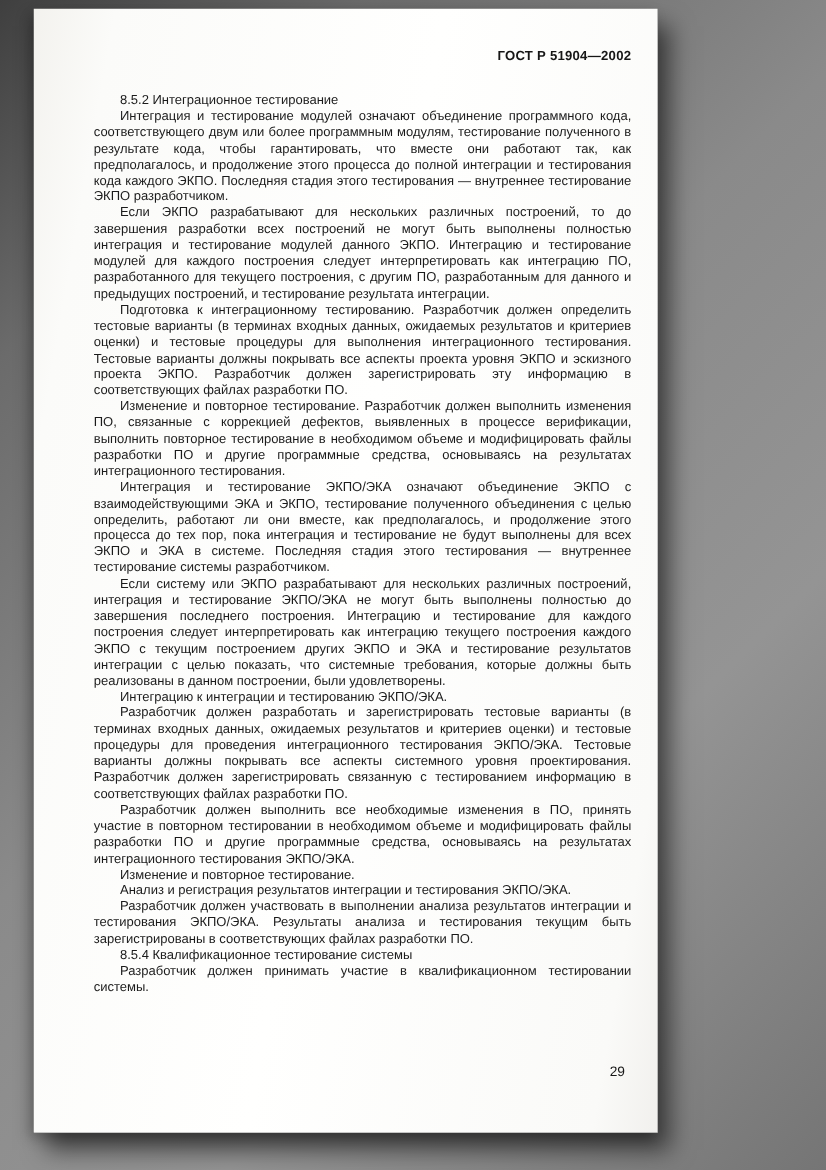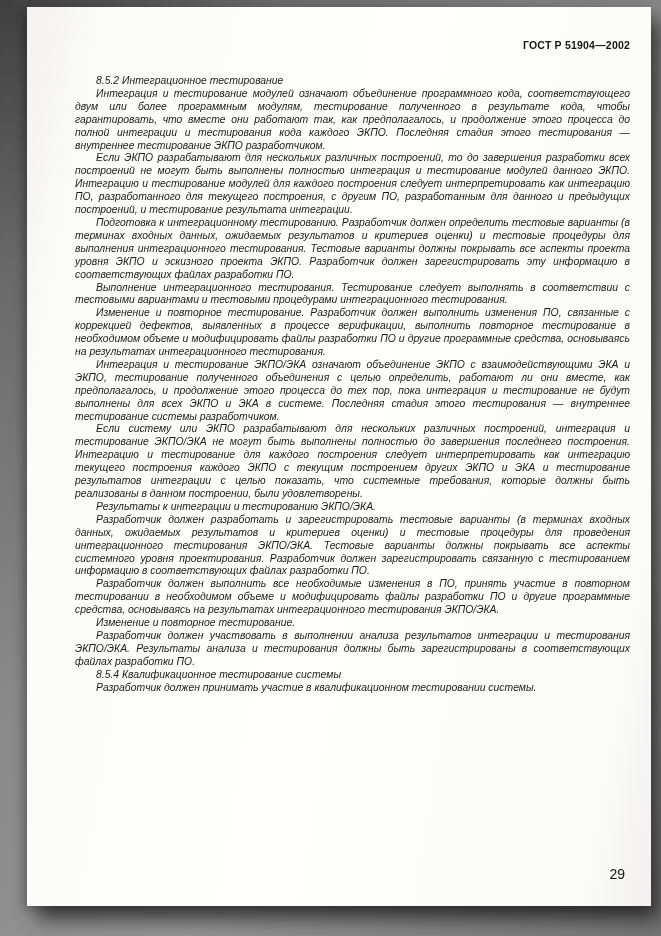--- a/index.html
+++ b/index.html
@@ -11,76 +11,75 @@
     height: 936px;
     position: relative;
     overflow: hidden;
     background: linear-gradient(135deg, #3f3f3f 0%, #6b6b6b 18%, #8a8a8a 45%, #949494 70%, #757575 100%);
     font-family: "Liberation Sans", sans-serif;
   }
   .page {
     position: absolute;
     left: 27px;
     top: 7px;
-    width: 624px;
+    width: 499px;
     height: 899px;
     background: linear-gradient(100deg, #f3f2ee 0%, #fbfbf9 10%, #fffffe 50%, #fafaf8 92%, #f1f0ed 100%);
     box-shadow: 10px 14px 18px rgba(0,0,0,0.55), -4px 4px 10px rgba(0,0,0,0.25);
   }
   .doc-header {
     text-align: right;
     padding: 32px 21px 0 0;
     font-size: 10.5px;
     font-weight: bold;
     letter-spacing: 0.2px;
     color: #161616;
   }
   .doc-body {
     margin: 24px 21px 0 48px;
     font-size: 10.4px;
     line-height: 12.9px;
     color: #1b1b1b;
     text-align: justify;
-    font-style: italic;
   }
   .doc-body p.para {
     margin: 0;
     text-indent: 21px;
   }
   .doc-body p.heading {
     font-weight: normal;
   }
   .doc-footer {
     position: absolute;
     right: 26px;
-    bottom: 24px;
-    font-size: 14px;
+    bottom: 42px;
+    font-size: 11px;
     color: #161616;
   }
 </style>
 </head>
 <body>
 
 <div class="page">
   <div class="doc-header">
     <span>ГОСТ Р 51904—2002</span>
   </div>
   <div class="doc-body">
       <p class="para heading">8.5.2 Интеграционное тестирование</p>
       <p class="para">Интеграция и тестирование модулей означают объединение программного кода, соответствующего двум или более программным модулям, тестирование полученного в результате кода, чтобы гарантировать, что вместе они работают так, как предполагалось, и продолжение этого процесса до полной интеграции и тестирования кода каждого ЭКПО. Последняя стадия этого тестирования — внутреннее тестирование ЭКПО разработчиком.</p>
       <p class="para">Если ЭКПО разрабатывают для нескольких различных построений, то до завершения разработки всех построений не могут быть выполнены полностью интеграция и тестирование модулей данного ЭКПО. Интеграцию и тестирование модулей для каждого построения следует интерпретировать как интеграцию ПО, разработанного для текущего построения, с другим ПО, разработанным для данного и предыдущих построений, и тестирование результата интеграции.</p>
       <p class="para">Подготовка к интеграционному тестированию. Разработчик должен определить тестовые варианты (в терминах входных данных, ожидаемых результатов и критериев оценки) и тестовые процедуры для выполнения интеграционного тестирования. Тестовые варианты должны покрывать все аспекты проекта уровня ЭКПО и эскизного проекта ЭКПО. Разработчик должен зарегистрировать эту информацию в соответствующих файлах разработки ПО.</p>
-      <p class="para">Выполнение интеграционного тестирования. Тестирование следует выполнять в соответствии с тестовыми вариантами и тестовыми процедурами интеграционного тестирования.</p>
       <p class="para">Изменение и повторное тестирование. Разработчик должен выполнить изменения ПО, связанные с коррекцией дефектов, выявленных в процессе верификации, выполнить повторное тестирование в необходимом объеме и модифицировать файлы разработки ПО и другие программные средства, основываясь на результатах интеграционного тестирования.</p>
       <p class="para">Интеграция и тестирование ЭКПО/ЭКА означают объединение ЭКПО с взаимодействующими ЭКА и ЭКПО, тестирование полученного объединения с целью определить, работают ли они вместе, как предполагалось, и продолжение этого процесса до тех пор, пока интеграция и тестирование не будут выполнены для всех ЭКПО и ЭКА в системе. Последняя стадия этого тестирования — внутреннее тестирование системы разработчиком.</p>
       <p class="para">Если систему или ЭКПО разрабатывают для нескольких различных построений, интеграция и тестирование ЭКПО/ЭКА не могут быть выполнены полностью до завершения последнего построения. Интеграцию и тестирование для каждого построения следует интерпретировать как интеграцию текущего построения каждого ЭКПО с текущим построением других ЭКПО и ЭКА и тестирование результатов интеграции с целью показать, что системные требования, которые должны быть реализованы в данном построении, были удовлетворены.</p>
-      <p class="para">Результаты к интеграции и тестированию ЭКПО/ЭКА.</p>
+      <p class="para">Интеграцию к интеграции и тестированию ЭКПО/ЭКА.</p>
       <p class="para">Разработчик должен разработать и зарегистрировать тестовые варианты (в терминах входных данных, ожидаемых результатов и критериев оценки) и тестовые процедуры для проведения интеграционного тестирования ЭКПО/ЭКА. Тестовые варианты должны покрывать все аспекты системного уровня проектирования. Разработчик должен зарегистрировать связанную с тестированием информацию в соответствующих файлах разработки ПО.</p>
       <p class="para">Разработчик должен выполнить все необходимые изменения в ПО, принять участие в повторном тестировании в необходимом объеме и модифицировать файлы разработки ПО и другие программные средства, основываясь на результатах интеграционного тестирования ЭКПО/ЭКА.</p>
       <p class="para">Изменение и повторное тестирование.</p>
-      <p class="para">Разработчик должен участвовать в выполнении анализа результатов интеграции и тестирования ЭКПО/ЭКА. Результаты анализа и тестирования должны быть зарегистрированы в соответствующих файлах разработки ПО.</p>
+      <p class="para">Анализ и регистрация результатов интеграции и тестирования ЭКПО/ЭКА.</p>
+      <p class="para">Разработчик должен участвовать в выполнении анализа результатов интеграции и тестирования ЭКПО/ЭКА. Результаты анализа и тестирования текущим быть зарегистрированы в соответствующих файлах разработки ПО.</p>
       <p class="para heading">8.5.4 Квалификационное тестирование системы</p>
       <p class="para">Разработчик должен принимать участие в квалификационном тестировании системы.</p>
     </div>
   <div class="doc-footer">
     <span>29</span>
   </div>
 </div>
 
 </body></html>

